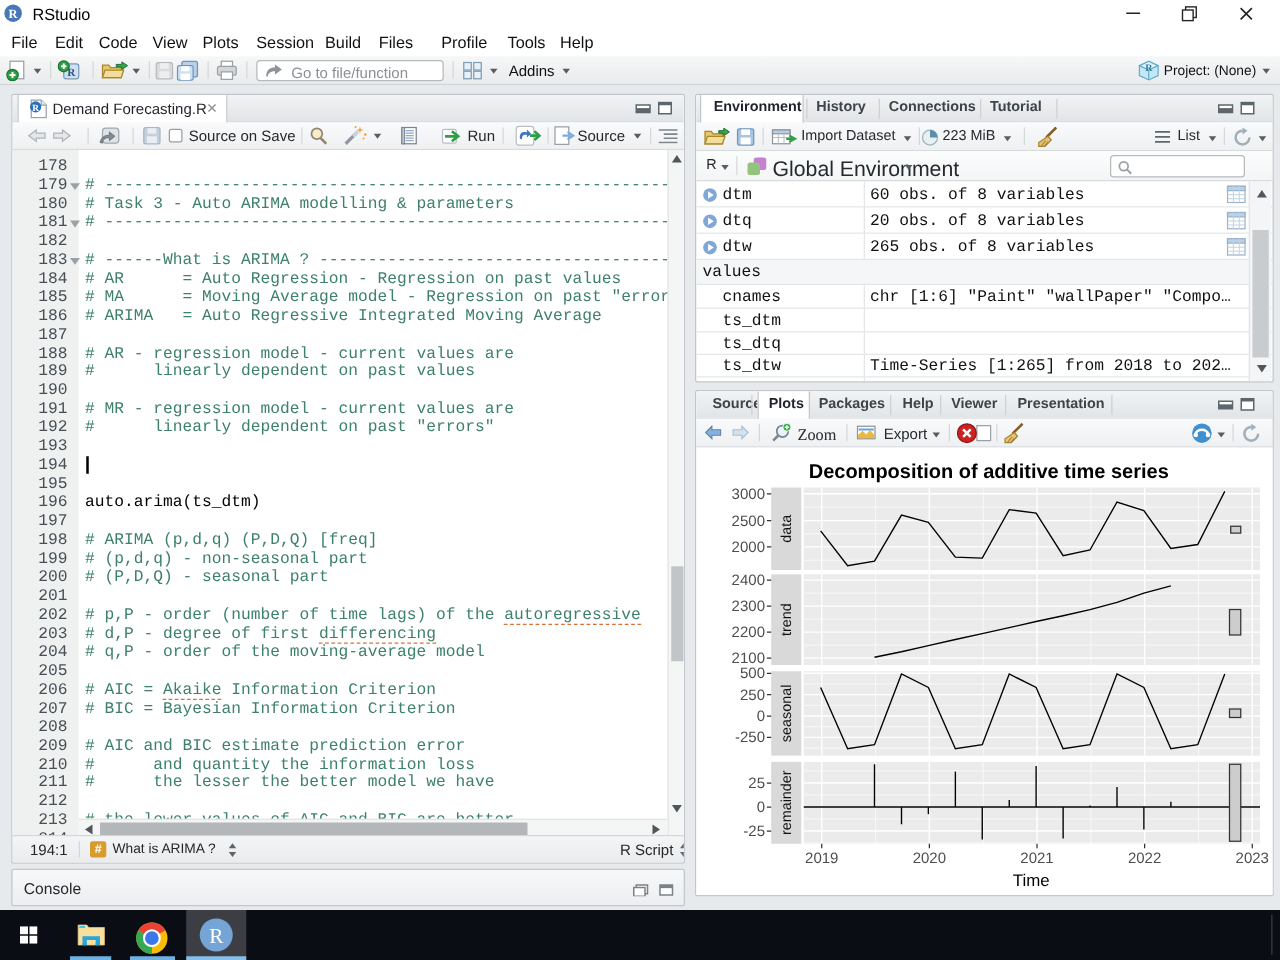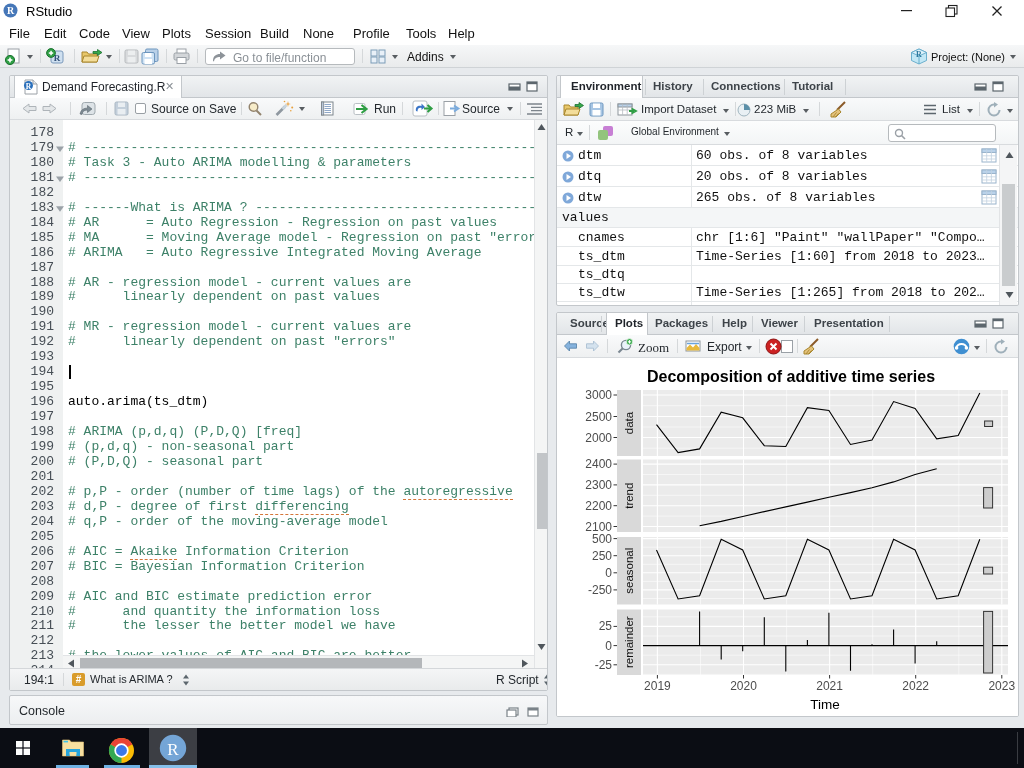--- a/index.html
+++ b/index.html
@@ -38,21 +38,21 @@
 </div>
 
 <div class="abs" style="left:0;top:22px;width:1024px;height:23px;background:#fff;font-size:13px;color:#111;">
   <span class="abs" style="left:9px;top:4px;">File</span>
   <span class="abs" style="left:44px;top:4px;">Edit</span>
   <span class="abs" style="left:79px;top:4px;">Code</span>
   <span class="abs" style="left:122px;top:4px;">View</span>
   <span class="abs" style="left:162px;top:4px;">Plots</span>
   <span class="abs" style="left:205px;top:4px;">Session</span>
   <span class="abs" style="left:260px;top:4px;">Build</span>
-  <span class="abs" style="left:303px;top:4px;">None</span>
+  <span class="abs" style="left:303px;top:4px;">Files</span>
   <span class="abs" style="left:353px;top:4px;">Profile</span>
   <span class="abs" style="left:406px;top:4px;">Tools</span>
   <span class="abs" style="left:448px;top:4px;">Help</span>
 </div>
 
 <div class="abs" style="left:0;top:45px;width:1024px;height:23px;background:linear-gradient(#f6f7f8,#e9ebec);border-bottom:1px solid #cfd3d6;">
 
   <svg class="abs" style="left:5px;top:3px;" width="17" height="17" viewBox="0 0 17 17">
     <rect x="3" y="1" width="11" height="14" fill="#fff" stroke="#9aa0a6"></rect>
     <circle cx="5" cy="12" r="4.6" fill="#2e9e44" stroke="#1c7330"></circle>
@@ -410,21 +410,21 @@
   </div>
 
   <div class="ptool" style="top:45px;height:24px;background:linear-gradient(#fcfdfd,#f3f5f6);">
     <span class="abs" style="left:8px;top:5px;font-size:11.5px;color:#24292e;">R</span>
     <span class="caret abs" style="left:20px;top:11px;"></span>
     <div class="sep" style="left:32px;"></div>
     <svg class="abs" style="left:40px;top:4px;" width="17" height="16" viewBox="0 0 17 16">
       <rect x="6" y="1" width="10" height="10" rx="2" fill="#c77fd4"></rect>
       <rect x="1" y="5" width="10" height="10" rx="2" fill="#93c47d"></rect>
     </svg>
-    <span class="abs" style="left:61px;top:5px;font-size:10px;color:#24292e;margin-left:13px;">Global Environment</span>
+    <span class="abs" style="left:61px;top:5px;font-size:17px;color:#24292e;">Global Environment</span>
     <span class="caret abs" style="left:167px;top:11px;"></span>
     <div class="abs" style="left:331px;top:3px;width:108px;height:18px;background:#fff;border:1px solid #b6babd;border-radius:3px;">
       <svg class="abs" style="left:5px;top:3px;" width="12" height="12" viewBox="0 0 12 12">
         <circle cx="5" cy="5" r="3.5" fill="none" stroke="#9aa0a6" stroke-width="1.4"></circle>
         <path d="M7.5 7.5 L11 11" stroke="#9aa0a6" stroke-width="1.6"></path>
       </svg>
     </div>
   </div>
 
   <div class="abs mono" style="left:0;top:69px;width:461px;height:160px;font-size:13px;color:#111;">
@@ -441,21 +441,20 @@
     <span class="abs" style="left:21px;top:3px;">dtm</span>
       <span class="abs" style="left:139px;top:3px;">60 obs. of 8 variables</span>
     <span class="abs" style="left:21px;top:24px;">dtq</span>
       <span class="abs" style="left:139px;top:24px;">20 obs. of 8 variables</span>
     <span class="abs" style="left:21px;top:45px;">dtw</span>
       <span class="abs" style="left:139px;top:45px;">265 obs. of 8 variables</span>
     <span class="abs" style="left:5px;top:65px;">values</span>
     <span class="abs" style="left:21px;top:85px;">cnames</span>
       <span class="abs" style="left:139px;top:85px;">chr [1:6] "Paint" "wallPaper" "Compo…</span>
     <span class="abs" style="left:21px;top:104px;">ts_dtm</span>
-      <span class="abs" style="left:139px;top:104px;">Time-Series [1:60] from 2018 to 2023…</span>
     <span class="abs" style="left:21px;top:122px;">ts_dtq</span>
     <span class="abs" style="left:21px;top:140px;">ts_dtw</span>
       <span class="abs" style="left:139px;top:140px;">Time-Series [1:265] from 2018 to 202…</span>
 
     <svg class="abs" style="left:5px;top:5px;" width="12" height="12" viewBox="0 0 12 12">
         <circle cx="6" cy="6" r="5.5" fill="#7fa8d9"></circle>
         <path d="M4.5 3 L9 6 L4.5 9 Z" fill="#fff"></path>
       </svg>
     <svg class="abs" style="left:5px;top:26px;" width="12" height="12" viewBox="0 0 12 12">
         <circle cx="6" cy="6" r="5.5" fill="#7fa8d9"></circle>

